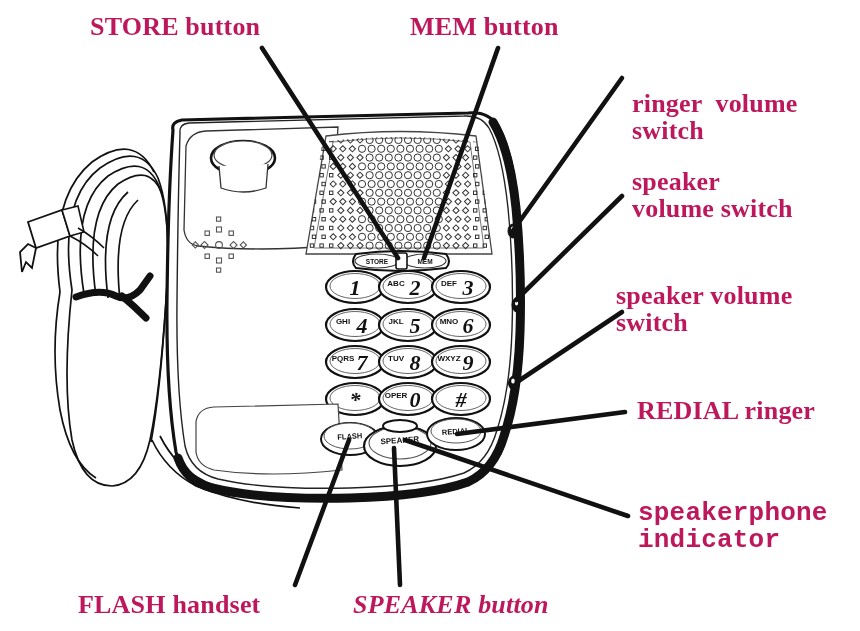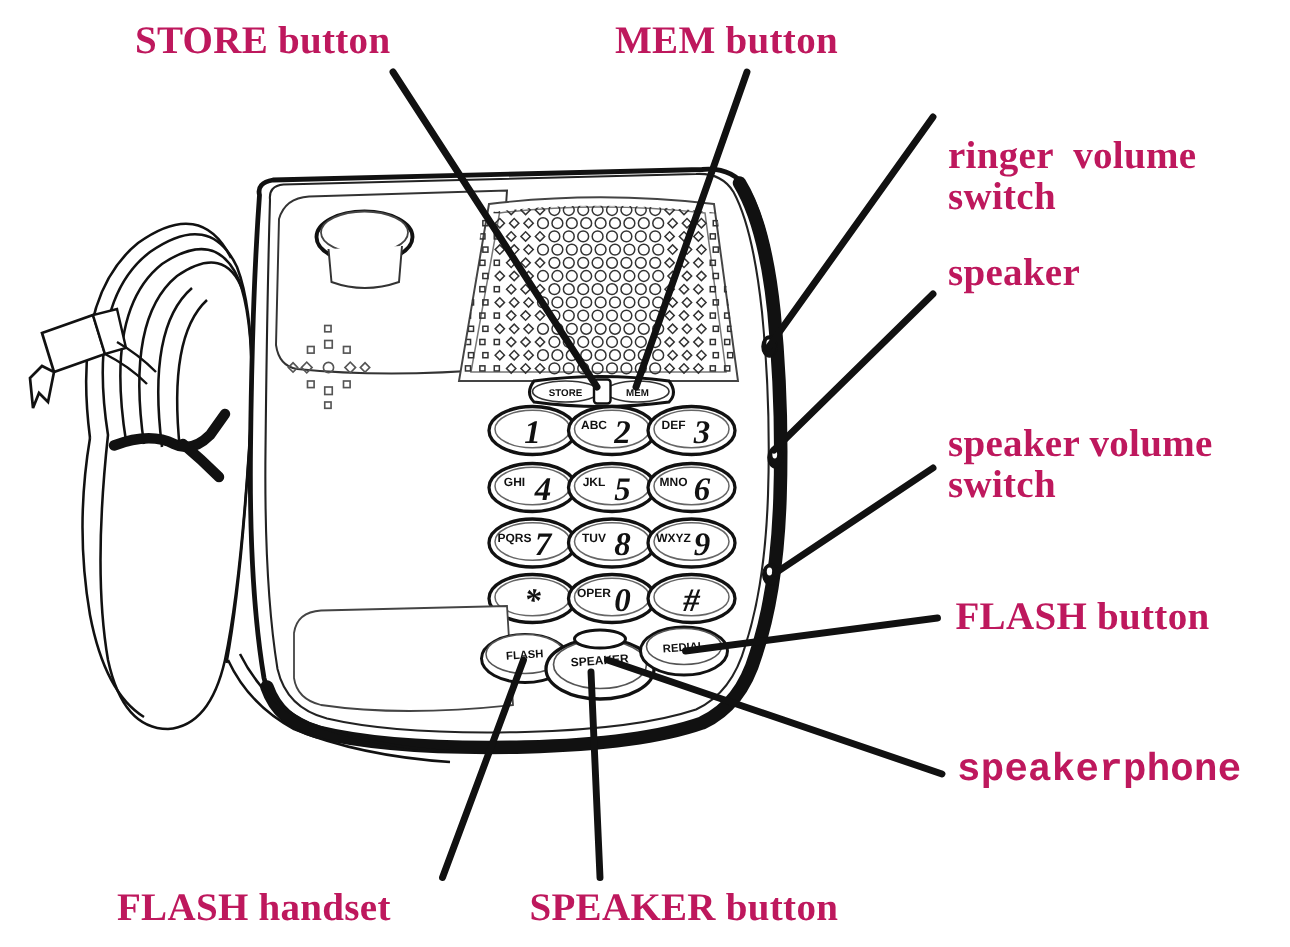--- a/index.html
+++ b/index.html
@@ -490,20 +490,20 @@
         <line x1="628" y1="516" x2="405" y2="440"></line>
         <line x1="295" y1="585" x2="349" y2="440"></line>
         <line x1="400" y1="585" x2="394" y2="448"></line>
       </g>
   </svg>
 
   <div id="callouts">
       <div class="callout" style="left: 90px; top: 14px;"><span class="ln">STORE button</span></div>
       <div class="callout" style="left: 410px; top: 14px; text-align: center;"><span class="ln">MEM button</span></div>
       <div class="callout two-line" style="left: 632px; top: 60px; margin-top: 30px;"><span class="ln">ringer  volume</span><span class="ln">switch</span></div>
-      <div class="callout two-line" style="left: 632px; top: 168px;"><span class="ln">speaker</span></div>
-      <div class="callout two-line" style="left: 632px; top: 282px;"><span class="ln">speaker volume</span><span class="ln">switch</span></div>
-      <div class="callout" style="left: 637px; top: 398px;"><span class="ln">FLASH button</span></div>
-      <div class="callout two-line" style="left: 638px; top: 500px; font-family: Liberation Mono, monospace;"><span class="ln">speakerphone</span></div>
+      <div class="callout two-line" style="left: 632px; top: 168px;"><span class="ln">speaker</span><span class="ln">volume switch</span></div>
+      <div class="callout two-line" style="left: 616px; top: 282px;"><span class="ln">speaker volume</span><span class="ln">switch</span></div>
+      <div class="callout" style="left: 637px; top: 398px;"><span class="ln">REDIAL ringer</span></div>
+      <div class="callout two-line" style="left: 638px; top: 500px; font-family: Liberation Mono, monospace;"><span class="ln">speakerphone</span><span class="ln">indicator</span></div>
       <div class="callout" style="left: 78px; top: 592px;"><span class="ln">FLASH handset</span></div>
-      <div class="callout" style="left: 353px; top: 592px;"><span class="ln">SPEAKER button</span></div>
+      <div class="callout" style="left: 353px; top: 592px; font-style: italic;"><span class="ln">SPEAKER button</span></div>
     </div>
 </div>
 
 </body></html>

